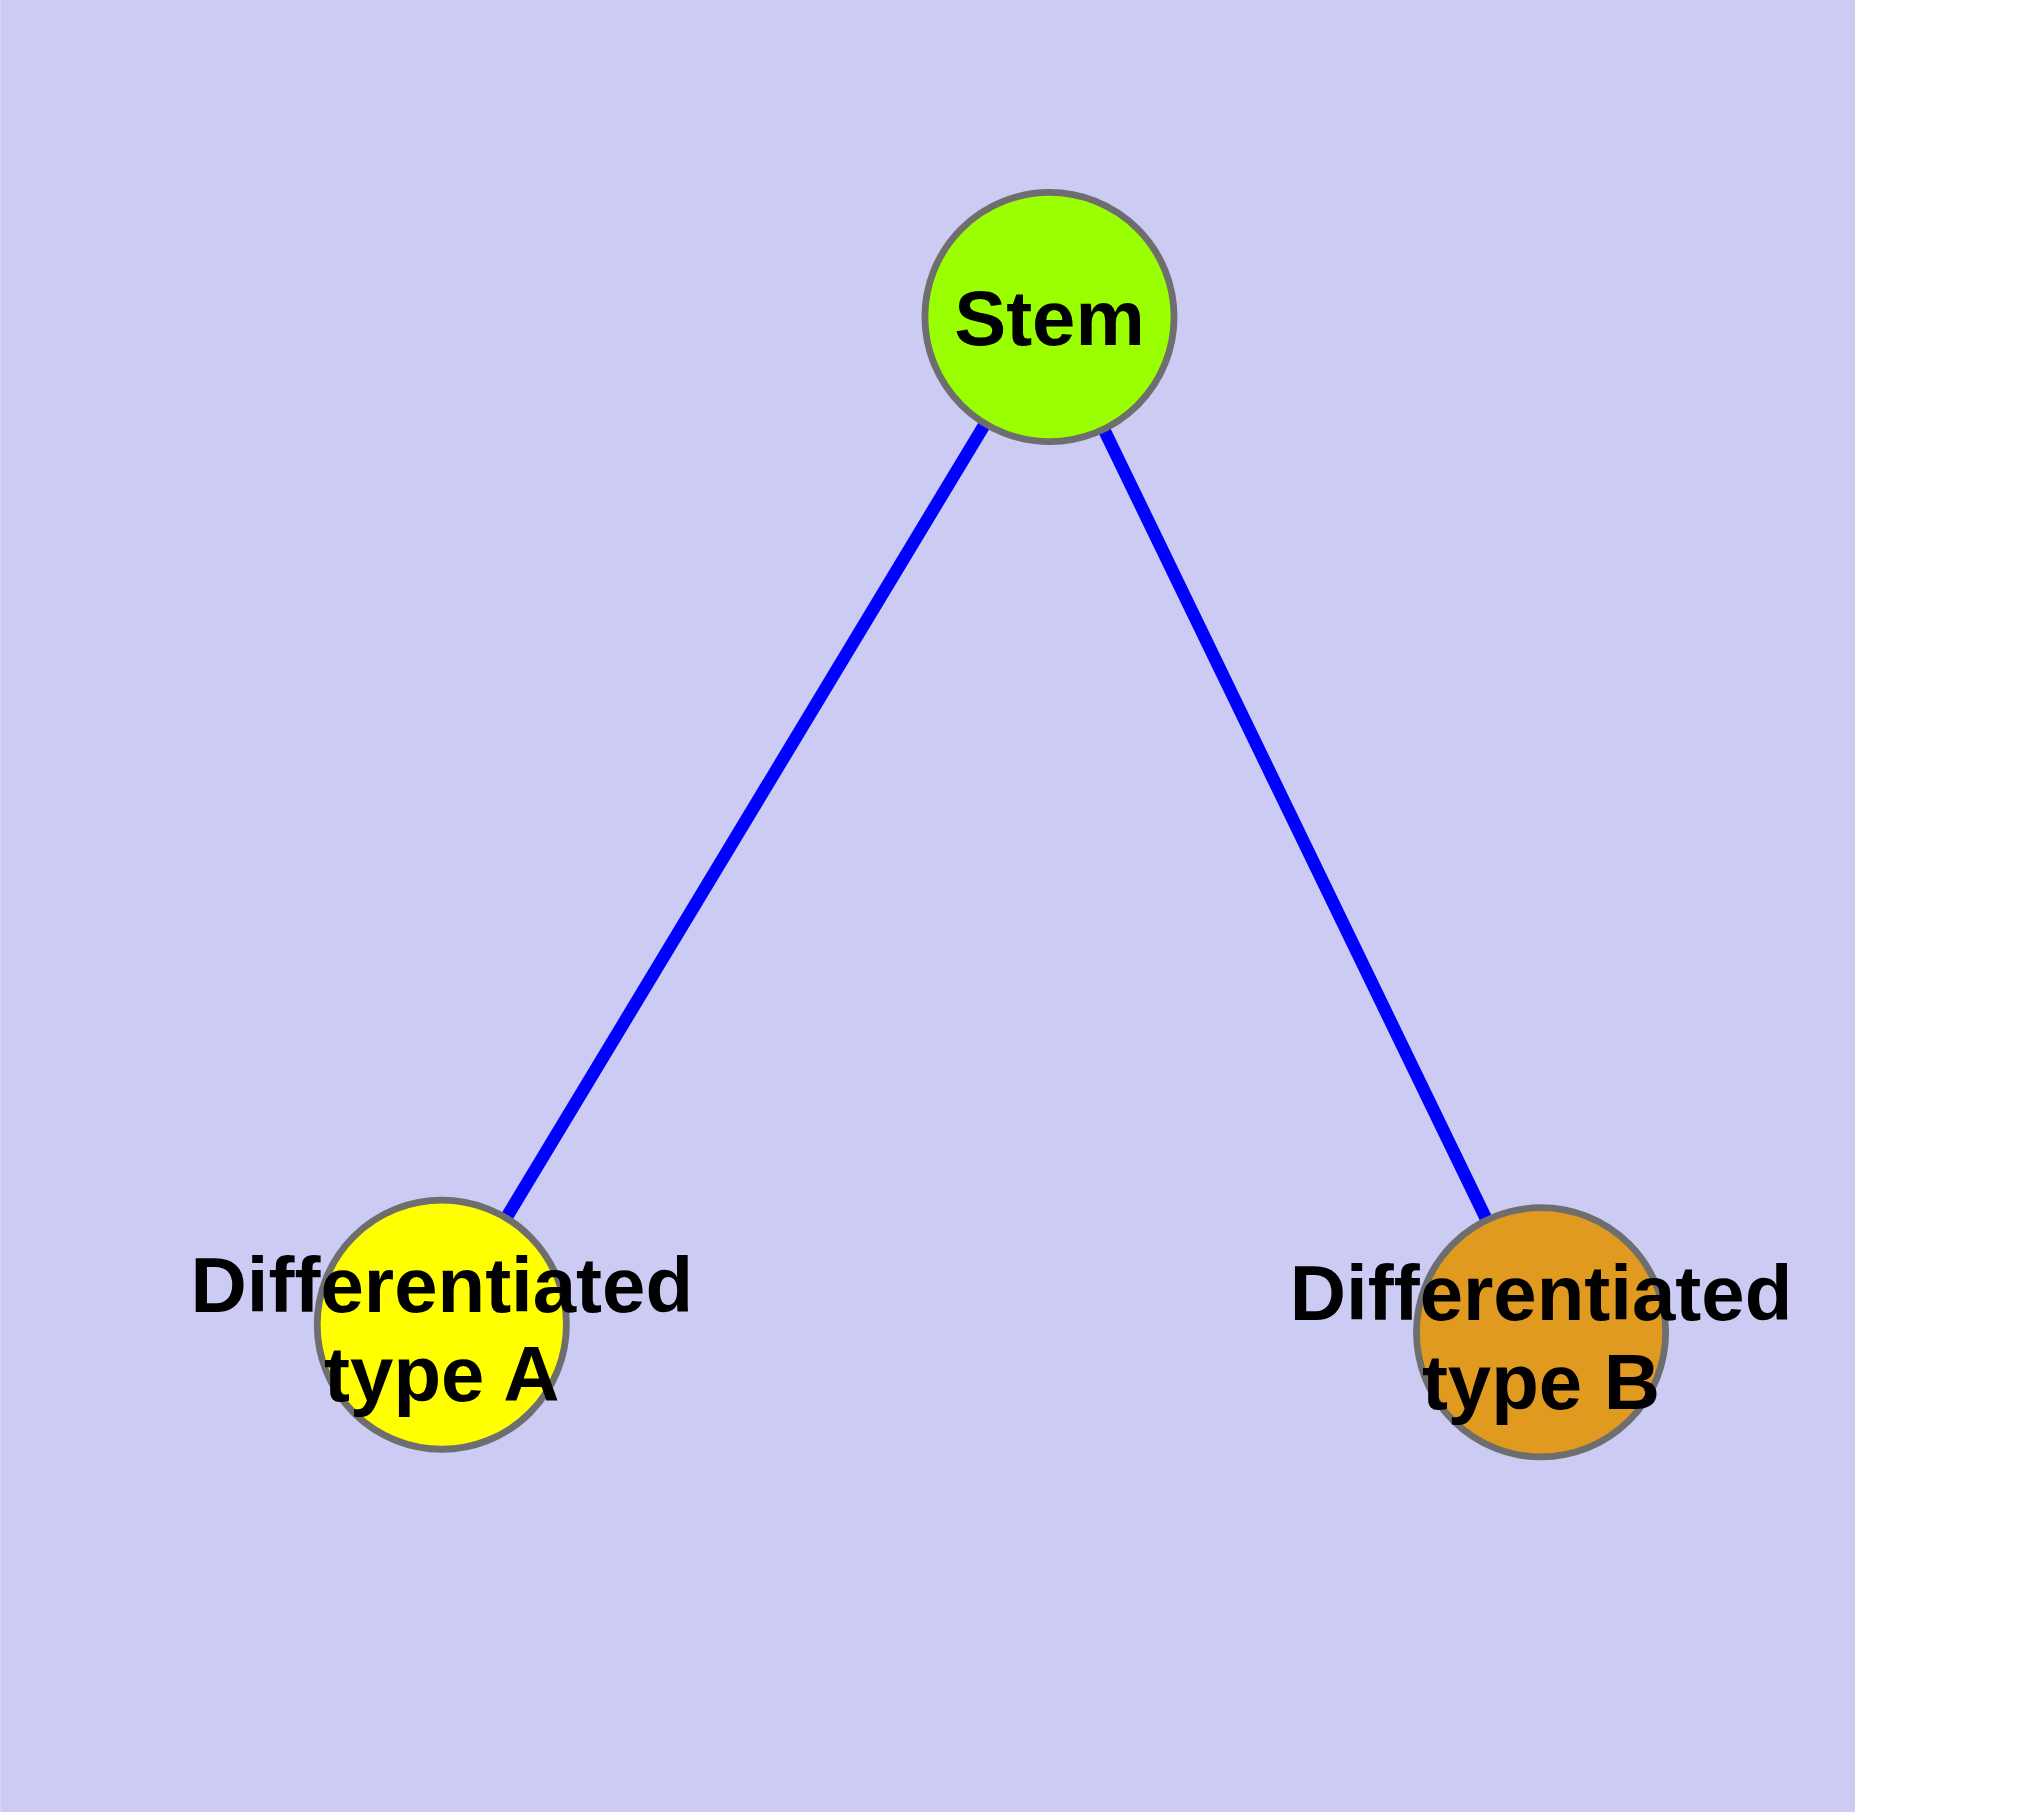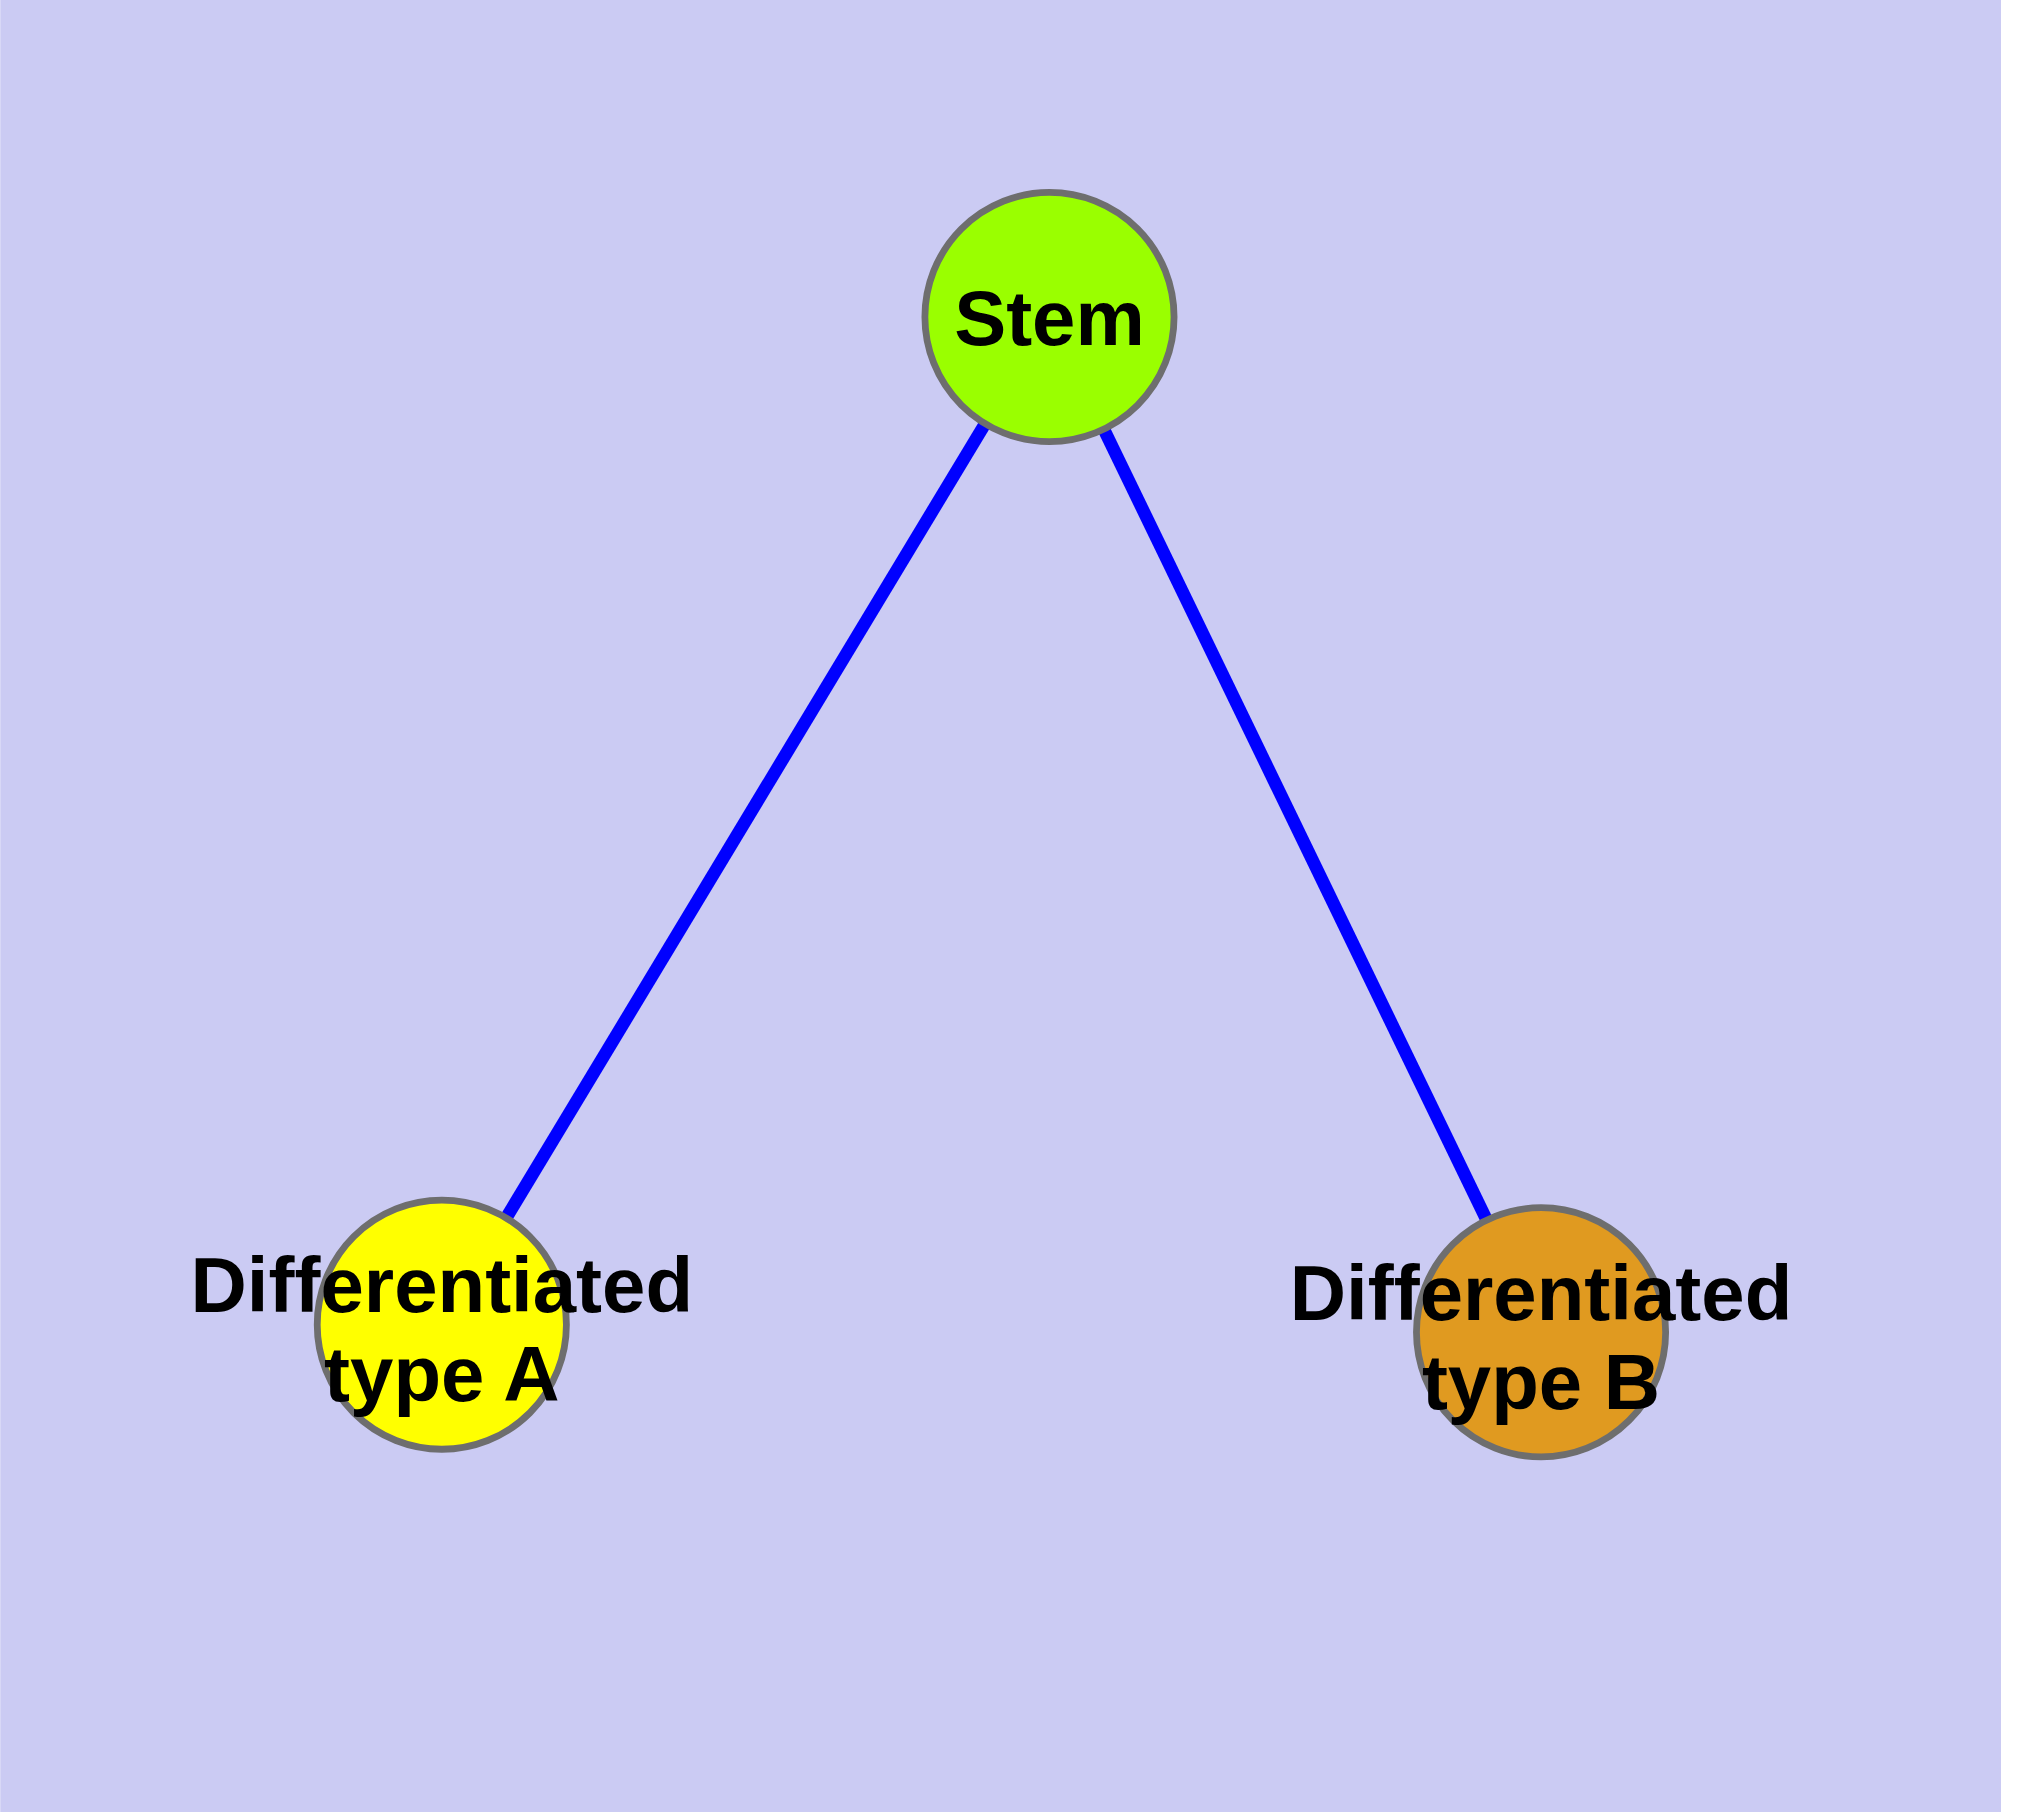--- a/index.html
+++ b/index.html
@@ -1,21 +1,21 @@
 <!DOCTYPE html>
 <html style="font-size:13.6px"><head>
 <meta charset="utf-8">
 <style>
   html, body {
     margin: 0;
     padding: 0;
     background: #ffffff;
   }
   .diagram-wrap {
-    width: 2001px;
+    width: 1855px;
     height: 1812px;
     overflow: hidden;
   }
   svg {
     display: block;
     width: 2021px;
     height: 1812px;
   }
   text.node-label {
     font-family: "Liberation Sans", sans-serif;

